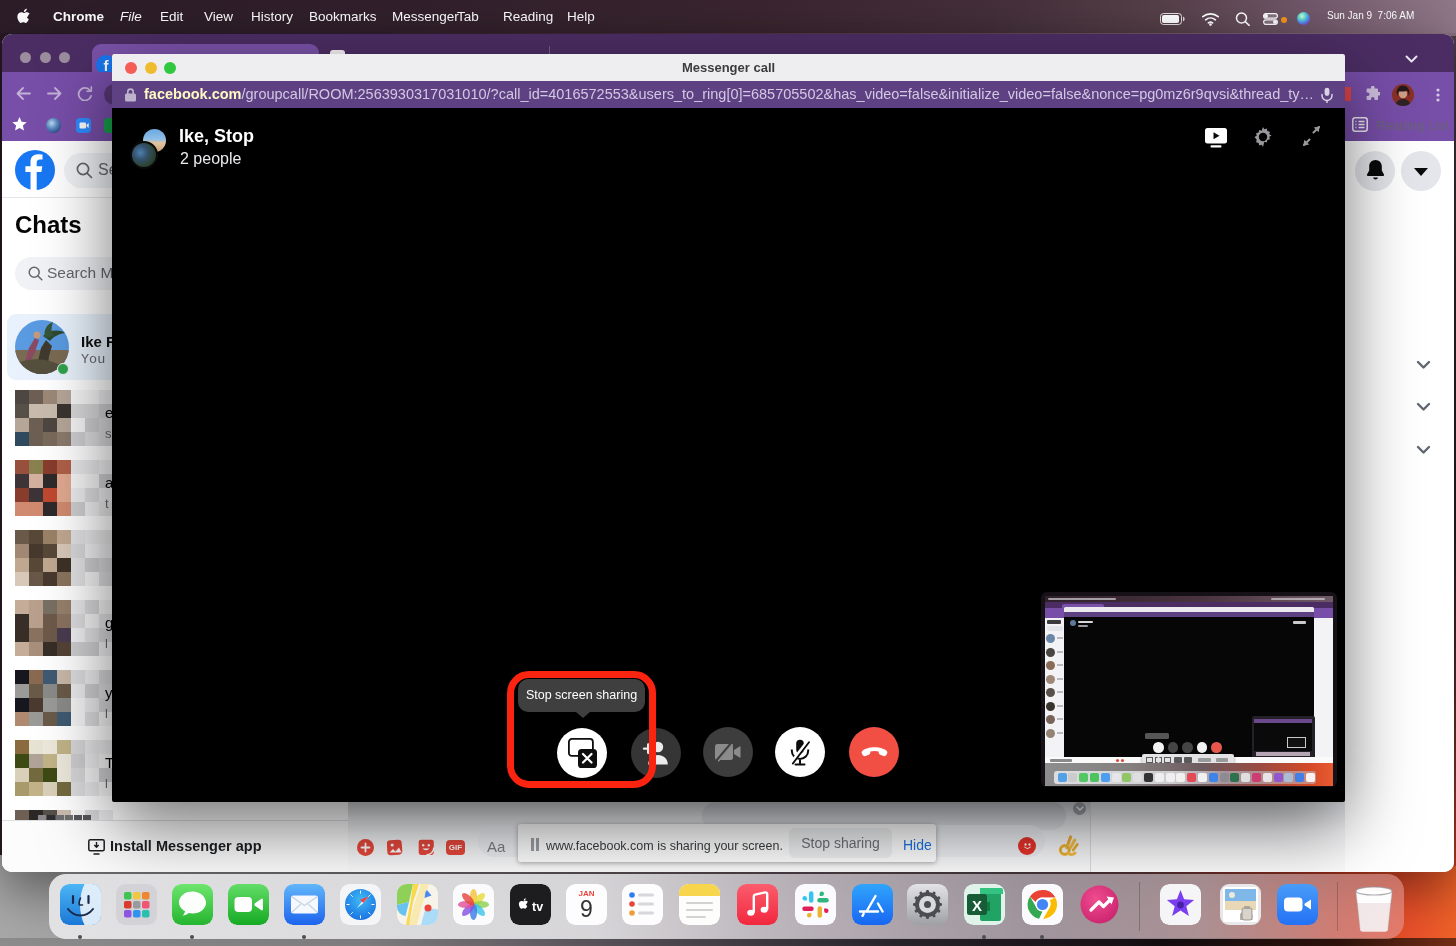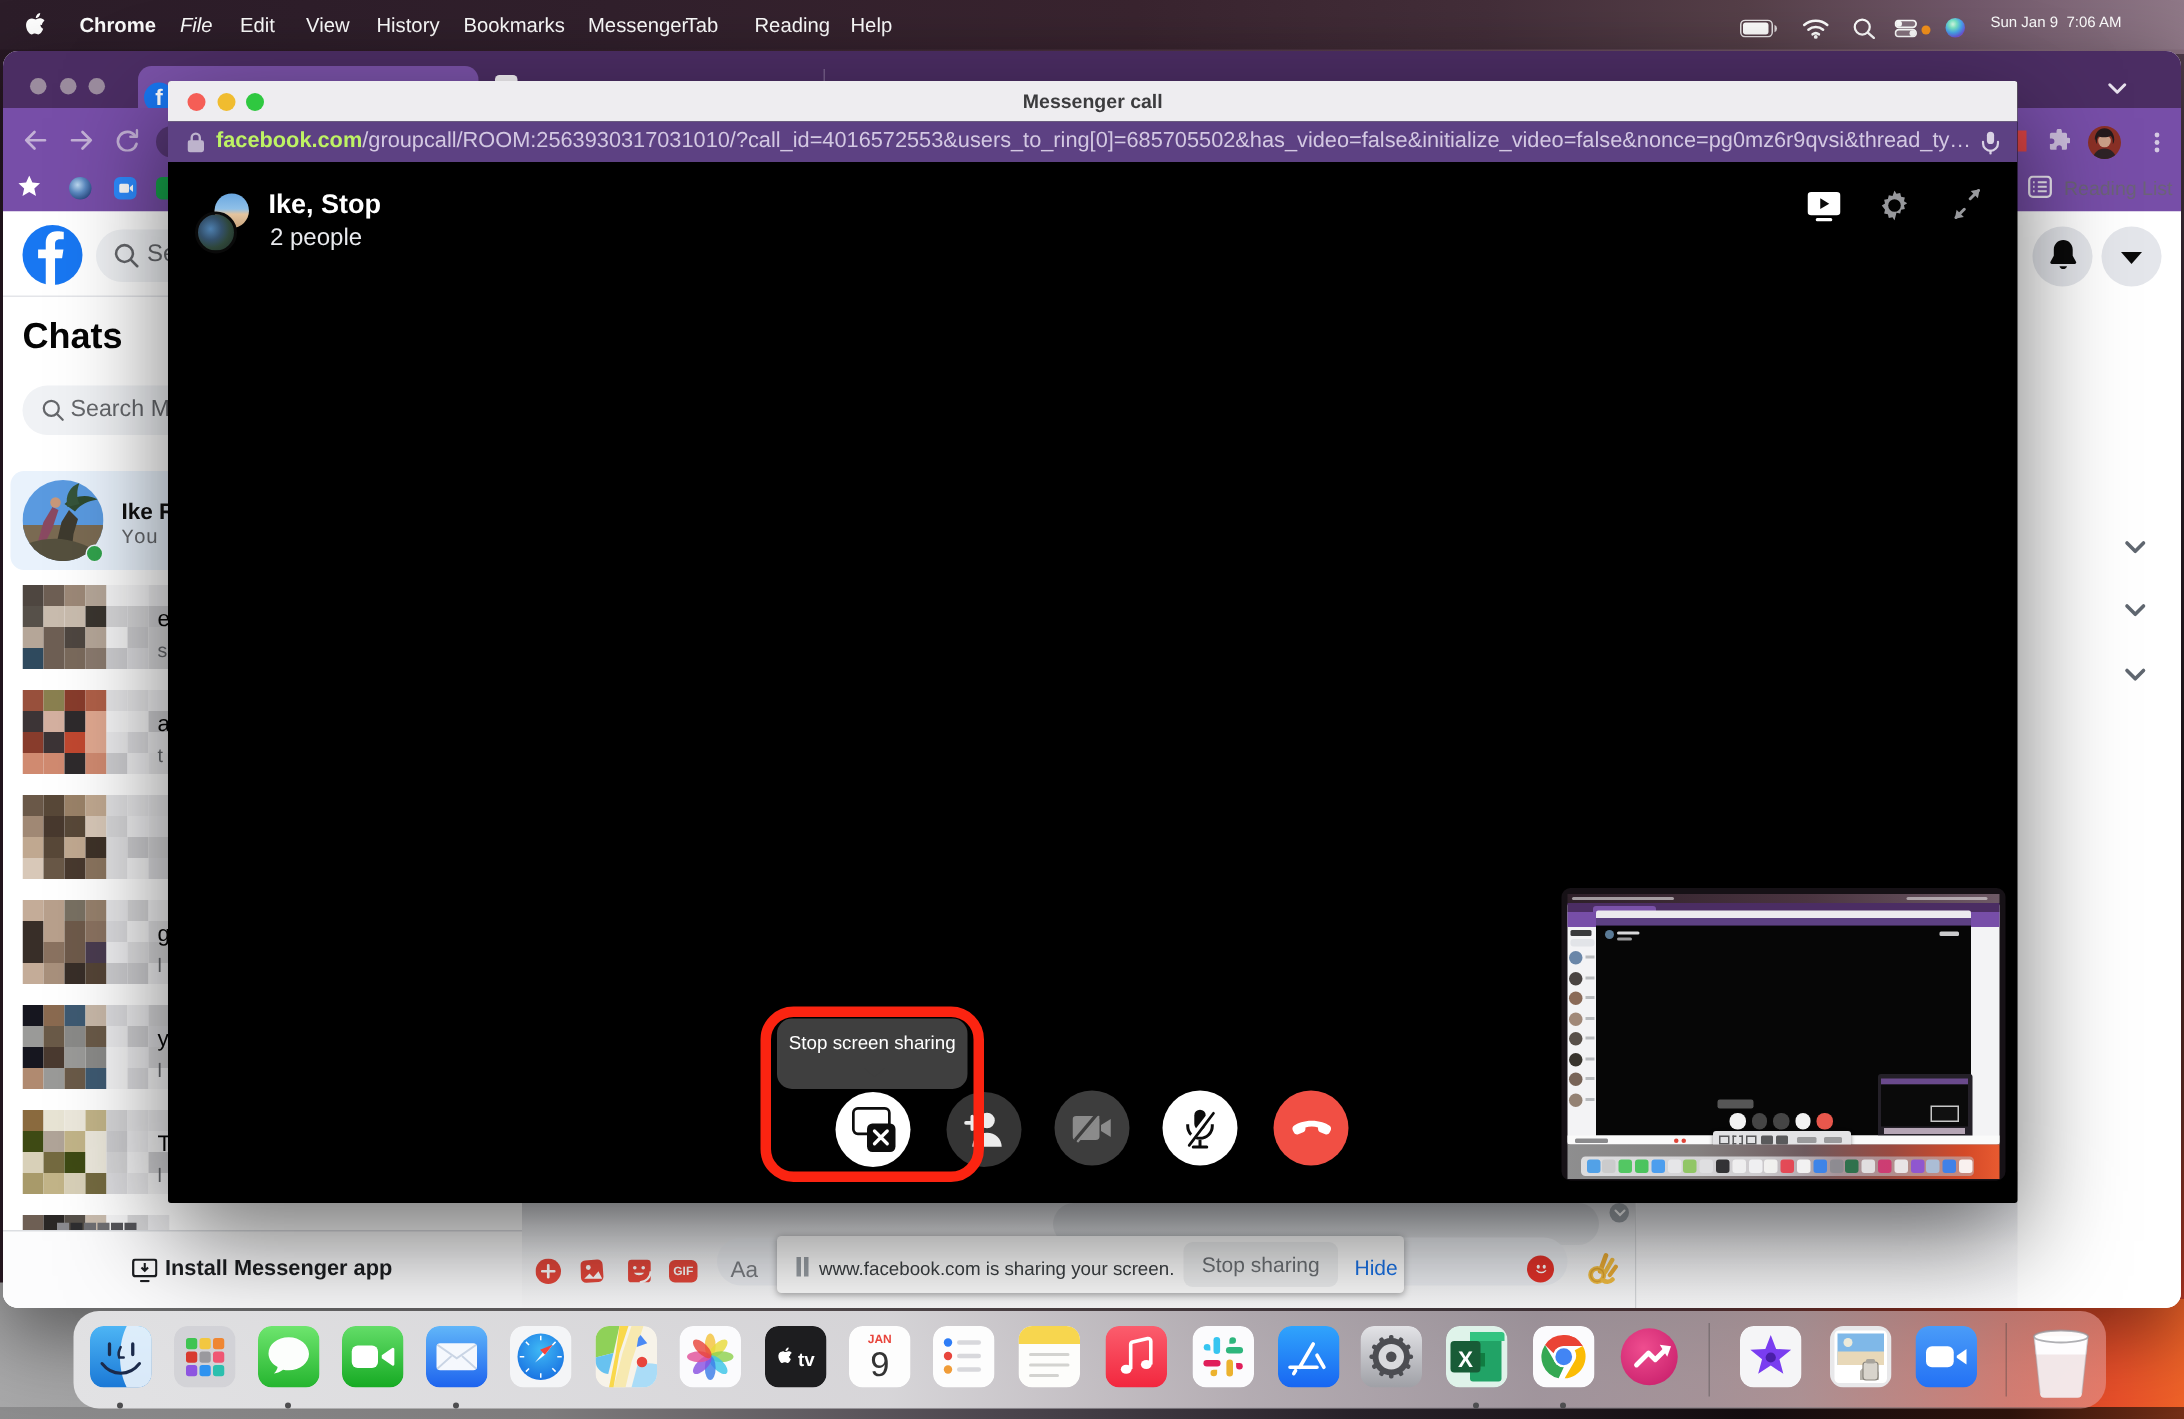--- a/index.html
+++ b/index.html
@@ -507,21 +507,21 @@
   <div id="titlebar">Messenger call
     <div class="tl" style="left:13px; background:#f55e56;"></div>
     <div class="tl" style="left:32.5px; background:#f0bc2f;"></div>
     <div class="tl" style="left:51.5px; background:#2fc840;"></div>
   </div>
   <div id="urlbar">
     <svg class="abs" style="left:13px; top:6.5px;" width="11" height="14" viewBox="0 0 11 14">
         <rect x="0" y="5.5" width="11" height="8" rx="1.6" fill="#bdb3cc"></rect>
         <path d="M2.8 6V3.8a2.7 2.7 0 0 1 5.4 0V6" fill="none" stroke="#bdb3cc" stroke-width="1.6"></path>
       </svg>
-    <span class="abs" style="left:32px; white-space:nowrap;"><b style="font-weight:bold; color:#bef264;">facebook.com</b><span style="color:#d3c8e2;">/groupcall/ROOM:2563930317031010/?call_id=4016572553&amp;users_to_ring[0]=685705502&amp;has_video=false&amp;initialize_video=false&amp;nonce=pg0mz6r9qvsi&amp;thread_ty…</span></span>
+    <span class="abs" style="left:32px; white-space:nowrap;"><b style="font-weight:bold; color:#fef9c3;">facebook.com</b><span style="color:#d3c8e2;">/groupcall/ROOM:2563930317031010/?call_id=4016572553&amp;users_to_ring[0]=685705502&amp;has_video=false&amp;initialize_video=false&amp;nonce=pg0mz6r9qvsi&amp;thread_ty…</span></span>
     <svg class="abs" style="left:1209px; top:6px;" width="12" height="16" viewBox="0 0 12 16">
         <g fill="none" stroke="#d9d2e4" stroke-width="1.5" stroke-linecap="round">
           <rect x="3.6" y="0.8" width="4.8" height="8.2" rx="2.4" fill="#d9d2e4" stroke="none"></rect>
           <path d="M1 7.5v1a5 5 0 0 0 10 0v-1"></path>
           <path d="M6 13.5v2"></path>
         </g>
       </svg>
   </div>
   <div id="content">
 
@@ -580,21 +580,21 @@
           <path d="M6.5 25.6h9" fill="none" stroke-width="2" stroke-linecap="round"></path>
         </g>
         <path d="M2.5 24L19.5 2" stroke="#fff" stroke-width="4"></path>
         <path d="M3.8 24.6L20 3.2" stroke="#0c0c0c" stroke-width="1.8" stroke-linecap="round"></path>
       </svg>
     <div class="abs" style="left:737px; top:673px; width:50px; height:50px; border-radius:50%; background:#f14f44;"></div>
     <svg class="abs" style="left:749px; top:691px;" width="27" height="13" viewBox="0 0 27 13">
         <path d="M13.5 2.2c-5.2 0-9.6 1.6-11.7 3.2C.6 6.3.3 7.5.9 8.6l.8 1.5c.5 1 1.7 1.4 2.8 1l3.3-1.3c.9-.35 1.5-1.2 1.5-2.2v-1c1.3-.4 2.7-.6 4.2-.6s2.9.2 4.2.6v1c0 1 .6 1.85 1.5 2.2l3.3 1.3c1.1.4 2.3 0 2.8-1l.8-1.5c.6-1.1.3-2.3-.9-3.2-2.1-1.6-6.5-3.2-11.7-3.2z" fill="#fff"></path>
       </svg>
 
-    <div class="abs" style="left:406px; top:625px; width:127px; height:47px; border-radius:10px; background:#3f3f3f; color:#fff; font-size:12.5px; text-align:center; line-height:33px;">Stop screen sharing</div>
+    <div class="abs" style="left:406px; top:625px; width:127px; height:33px; border-radius:10px; background:#3f3f3f; color:#fff; font-size:12.5px; text-align:center; line-height:33px;">Stop screen sharing</div>
     <div class="abs" style="left:464px; top:658px; width:0; height:0; border-left:7px solid transparent; border-right:7px solid transparent; border-top:6.5px solid #3f3f3f;"></div>
 
     <div class="abs" style="left:394.5px; top:616.5px; width:149px; height:117px; border-radius:22px; border:7px solid #fb2411;"></div>
 
     <div id="pip" class="abs" style="left:929px; top:538px; width:296px; height:195px; background:#161116; border-radius:6px; box-shadow:0 6px 20px rgba(0,0,0,.6); overflow:hidden;">
     <div class="abs" style="left:4px; top:4px; width:288px; height:6px; background:linear-gradient(90deg,#2e2029 0%,#4a3440 55%,#6e5a66 100%);"></div>
     <div class="abs" style="left:7px; top:5.5px; width:68px; height:2.5px; background:rgba(255,255,255,.55); border-radius:1px;"></div>
     <div class="abs" style="left:230px; top:5.5px; width:54px; height:2.5px; background:rgba(255,255,255,.5); border-radius:1px;"></div>
     <div class="abs" style="left:4px; top:10px; width:288px; height:161px; border-radius:2px; background:#f3f3f5;"></div>
     <div class="abs" style="left:4px; top:10px; width:288px; height:6px; background:#4b2d63;"></div>

